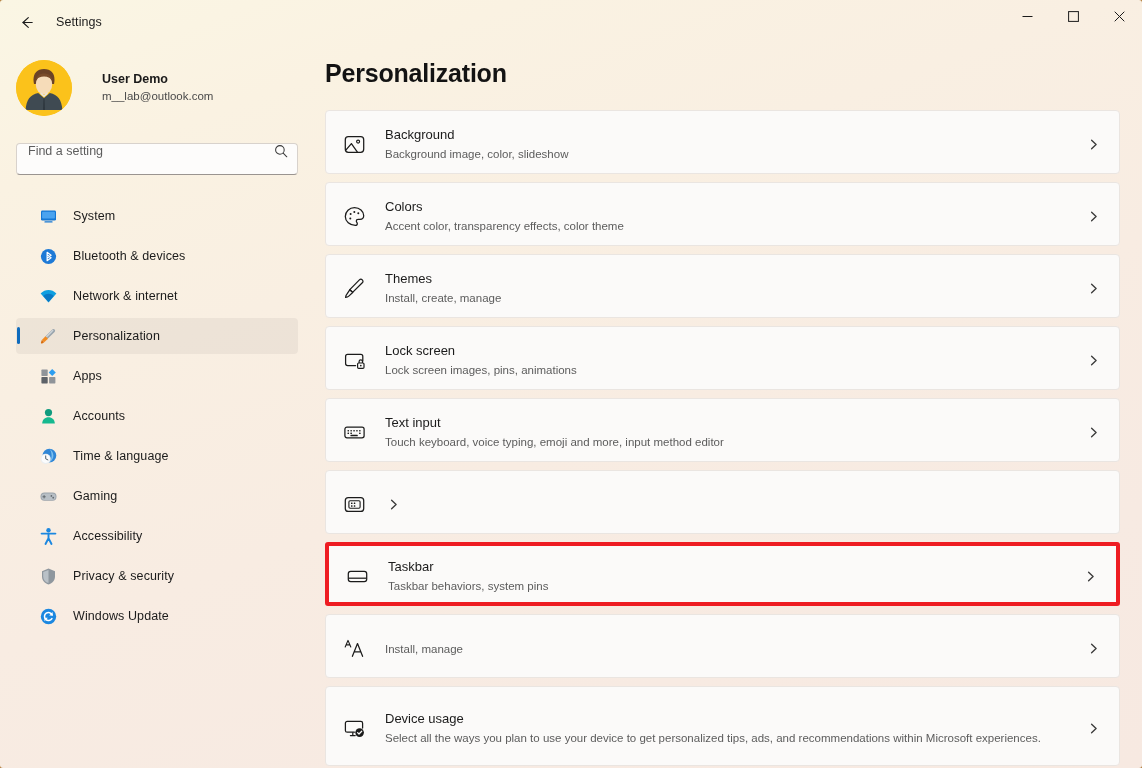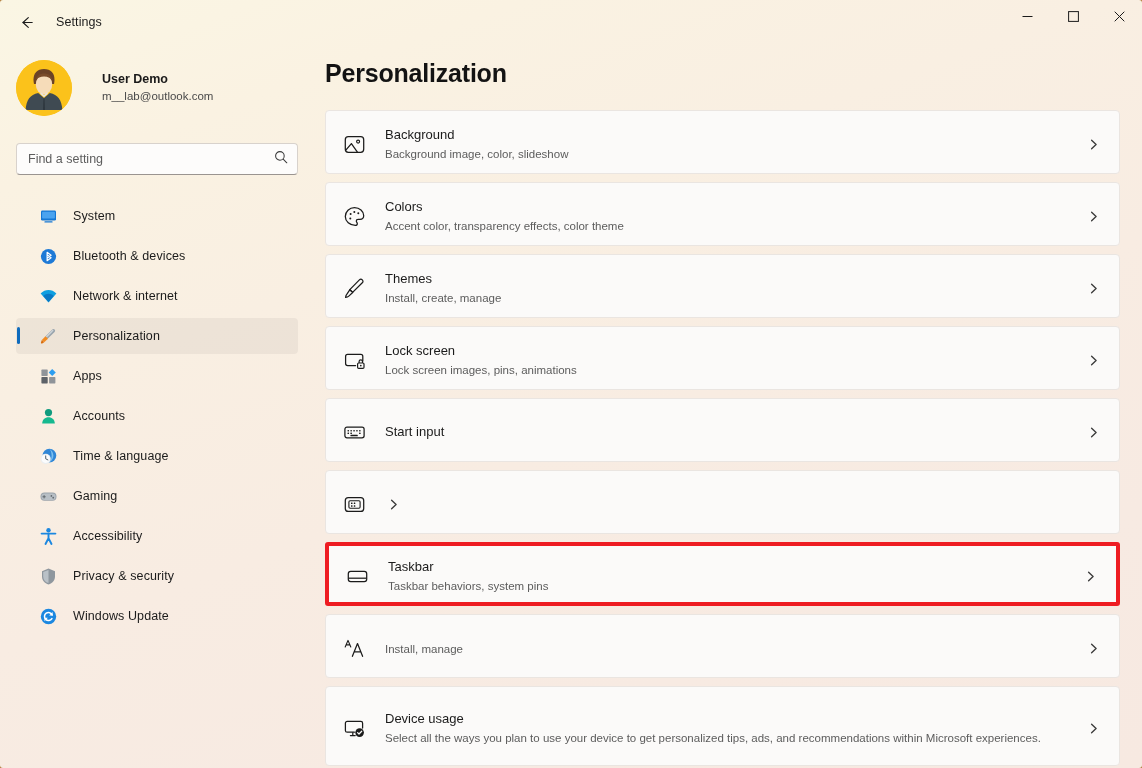--- a/index.html
+++ b/index.html
@@ -110,21 +110,21 @@
   
   .search-wrap {
     position: absolute;
     left: 16px; top: 95px;
     width: 282px; height: 32px;
     background: #fdfcfb;
     border: 1px solid #d8d2cc;
     border-bottom: 1px solid #9a9490;
     border-radius: 4px;
     display: flex;
-    align-items: center;
+    align-items: flex-start;
     padding: 0 9px 0 11px;
   }
   .search-wrap input {
     flex: 1;
     border: none;
     outline: none;
     background: transparent;
     font-family: "Liberation Sans", sans-serif;
     font-size: 12.5px;
     color: #1b1b1b;
@@ -539,21 +539,22 @@
               <rect x="13.2" y="9.0" width="1.5" height="1.5" rx="0.4"></rect>
               <rect x="16.1" y="9.0" width="1.5" height="1.5" rx="0.4"></rect>
               <rect x="4.5" y="11.6" width="1.5" height="1.5" rx="0.4"></rect>
               <rect x="7.4" y="11.6" width="1.5" height="1.5" rx="0.4"></rect>
               <rect x="16.1" y="11.6" width="1.5" height="1.5" rx="0.4"></rect>
               <rect x="7.4" y="13.8" width="7.4" height="1.5" rx="0.6"></rect>
             </g>
           </svg>
         </span>
         <div class="card-body">
-          <div class="card-title">Start input</div>
+          <div class="card-title">Text input</div>
+          <div class="card-sub">Touch keyboard, voice typing, emoji and more, input method editor</div>
         </div>
         <span class="chev">
           <svg width="13" height="13" viewBox="0 0 13 13" fill="none">
             <path d="M4.6 2.3 L9.1 6.5 L4.6 10.7" stroke="#3a3a3a" stroke-width="1.35" stroke-linecap="round" stroke-linejoin="round"></path>
           </svg>
         </span>
       </div>
 
       <div class="card">
         <span class="card-icon">

